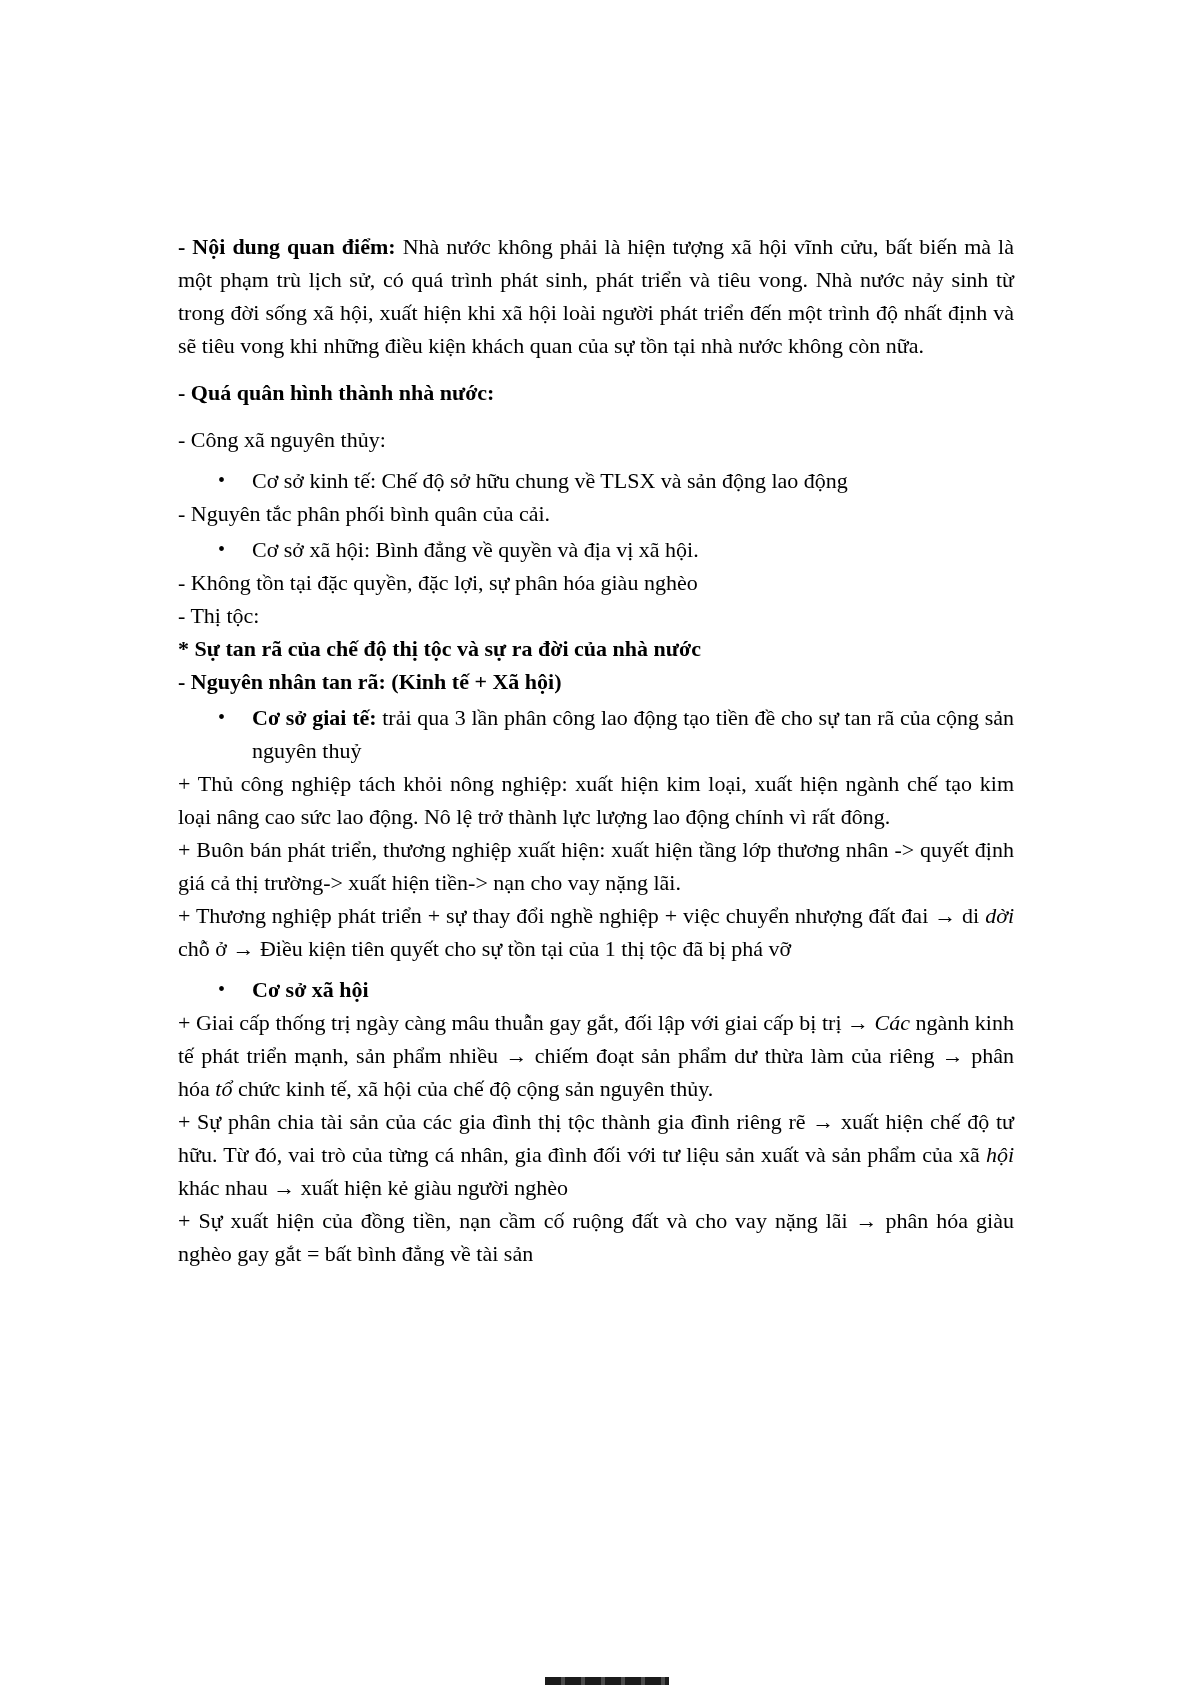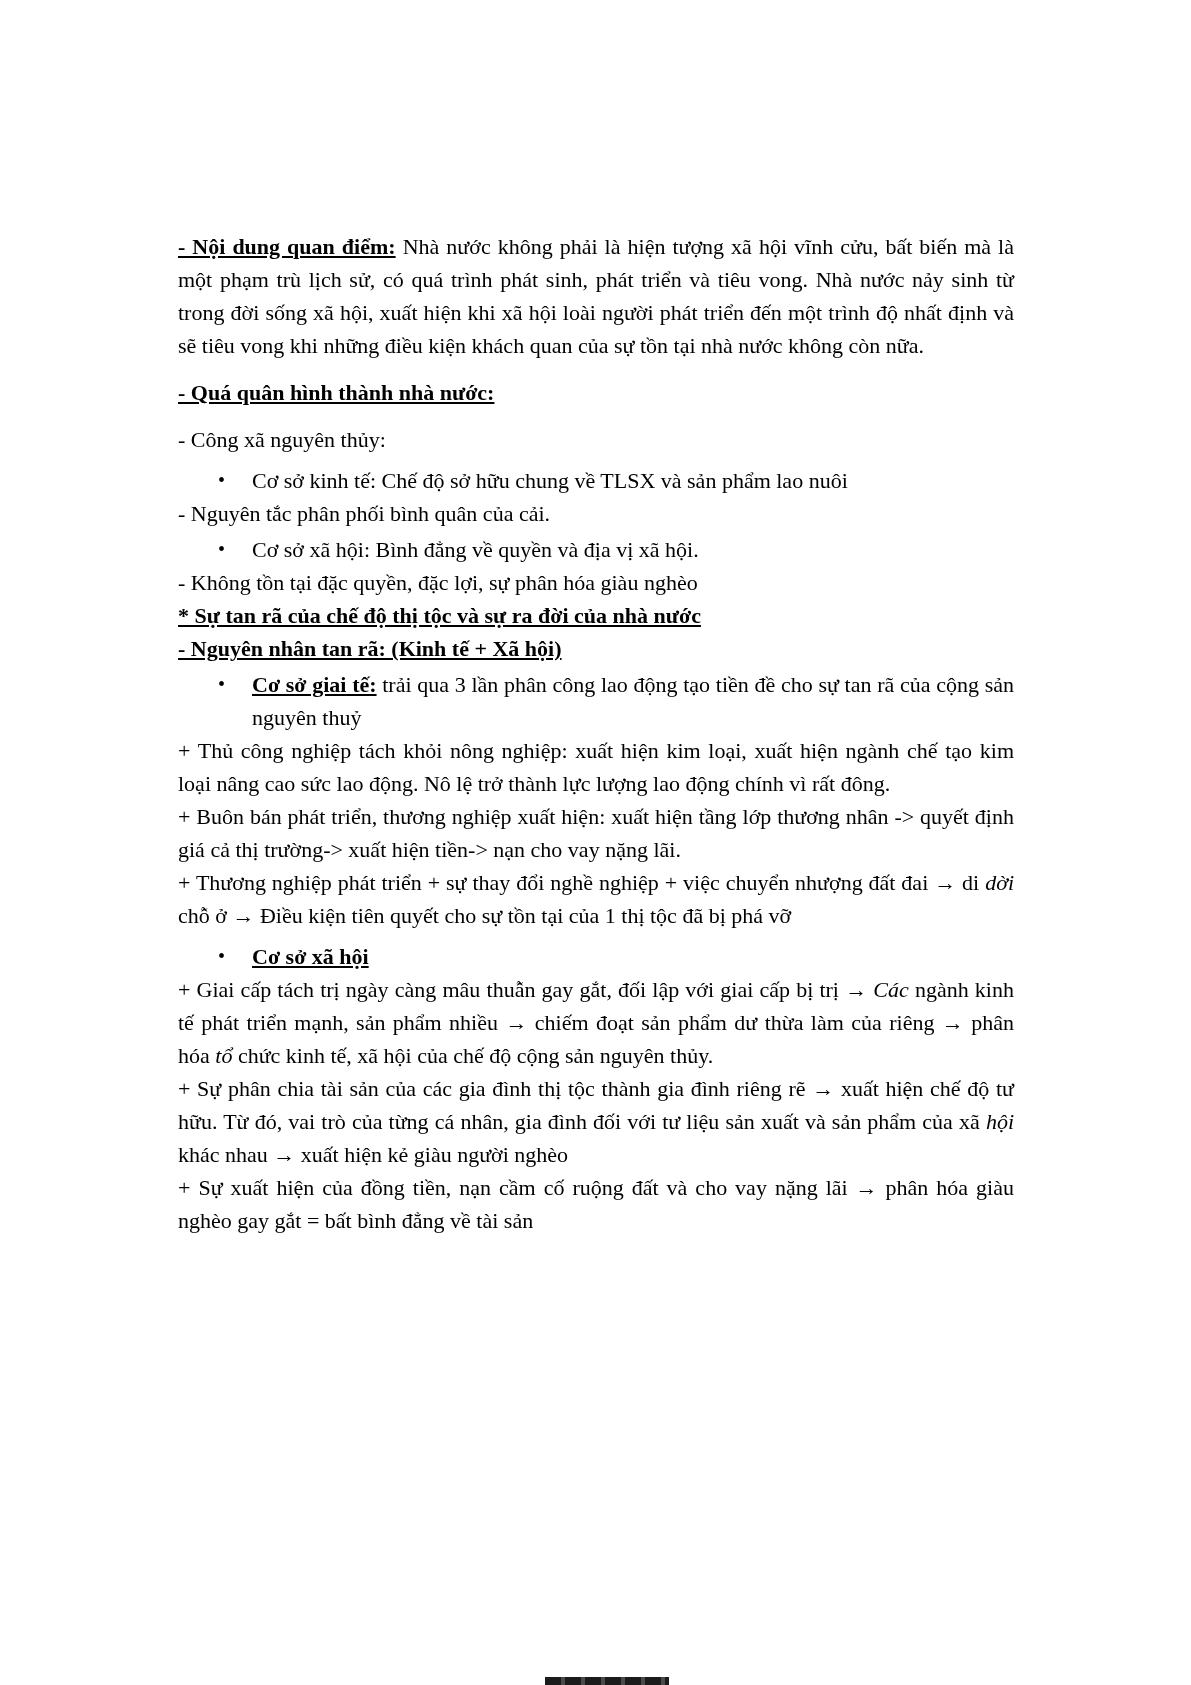--- a/index.html
+++ b/index.html
@@ -20,21 +20,21 @@
       top: 230px;
       left: 178px;
       width: 836px;
       font-size: 22px;
       line-height: 33px;
     }
     p {
       margin: 0;
       text-align: justify;
     }
-    .bold { font-weight: bold; text-decoration: underline; }
+    .bold { font-weight: bold; }
     .italic { font-style: italic; }
     .bolditalic { font-weight: bold; font-style: italic; }
     .left { text-align: left; }
     .mt-xs { margin-top: 3px; }
     .mt-sm { margin-top: 8px; }
     .mt-md { margin-top: 14px; }
     .mt-lg { margin-top: 22px; }
     .bullet-item {
       display: flex;
       padding-left: 40px;
@@ -65,32 +65,33 @@
 
   <p><span class="bold">- Nội dung quan điểm:</span><span> Nhà nước không phải là hiện tượng xã hội vĩnh cửu, bất biến mà là một phạm trù lịch sử, có quá trình phát sinh, phát triển và tiêu vong. Nhà nước nảy sinh từ trong đời sống xã hội, xuất hiện khi xã hội loài người phát triển đến một trình độ nhất định và sẽ tiêu vong khi những điều kiện khách quan của sự tồn tại nhà nước không còn nữa.</span></p>
 
   <p class="bold left mt-md">- Quá quân hình thành nhà nước:</p>
 
 
   <p class="left mt-md">- Công xã nguyên thủy:</p>
 
   <div class="bullet-item mt-sm">
     <span class="bullet-marker">•</span>
-    <span class="bullet-text">Cơ sở kinh tế: Chế độ sở hữu chung về TLSX và sản phẩm lao nuôi</span>
+    <span class="bullet-text">Cơ sở kinh tế: Chế độ sở hữu chung về TLSX và sản động lao động</span>
   </div>
 
   <p class="left">- Nguyên tắc phân phối bình quân của cải.</p>
 
   <div class="bullet-item mt-xs">
     <span class="bullet-marker">•</span>
     <span class="bullet-text">Cơ sở xã hội: Bình đẳng về quyền và địa vị xã hội.</span>
   </div>
 
   <p class="left">- Không tồn tại đặc quyền, đặc lợi, sự phân hóa giàu nghèo</p>
 
+  <p class="left">- Thị tộc:</p>
 
   <p class="bold left">* Sự tan rã của chế độ thị tộc và sự ra đời của nhà nước</p>
 
   <p class="bold left">- Nguyên nhân tan rã: (Kinh tế + Xã hội)</p>
 
   <div class="bullet-item mt-xs">
     <span class="bullet-marker">•</span>
     <span class="bullet-text left"><span class="bold">Cơ sở giai tế:</span><span> trải qua 3 lần phân công lao động tạo tiền đề cho sự tan rã của cộng sản nguyên thuỷ</span></span>
   </div>
 
@@ -99,21 +100,21 @@
 
   <p>+ Buôn bán phát triển, thương nghiệp xuất hiện: xuất hiện tầng lớp thương nhân -&gt; quyết định giá cả thị trường-&gt; xuất hiện tiền-&gt; nạn cho vay nặng lãi.</p>
 
   <p><span>+ Thương nghiệp phát triển + sự thay đổi nghề nghiệp + việc chuyển nhượng đất đai → di </span><span class="italic">dời</span><span> chỗ ở → Điều kiện tiên quyết cho sự tồn tại của 1 thị tộc đã bị phá vỡ</span></p>
 
   <div class="bullet-item mt-sm">
     <span class="bullet-marker">•</span>
     <span class="bullet-text bold left">Cơ sở xã hội</span>
   </div>
 
-  <p><span>+ Giai cấp tách trị ngày càng mâu thuẫn gay gắt, đối lập với giai cấp bị trị → </span><span class="italic">Các</span><span> ngành kinh tế phát triển mạnh, sản phẩm nhiều → chiếm đoạt sản phẩm dư thừa làm của riêng → phân hóa </span><span class="italic">tổ</span><span> chức kinh tế, xã hội của chế độ cộng sản nguyên thủy.</span></p>
+  <p><span>+ Giai cấp thống trị ngày càng mâu thuẫn gay gắt, đối lập với giai cấp bị trị → </span><span class="italic">Các</span><span> ngành kinh tế phát triển mạnh, sản phẩm nhiều → chiếm đoạt sản phẩm dư thừa làm của riêng → phân hóa </span><span class="italic">tổ</span><span> chức kinh tế, xã hội của chế độ cộng sản nguyên thủy.</span></p>
 
   <p><span>+ Sự phân chia tài sản của các gia đình thị tộc thành gia đình riêng rẽ → xuất hiện chế độ tư hữu. Từ đó, vai trò của từng cá nhân, gia đình đối với tư liệu sản xuất và sản phẩm của xã </span><span class="italic">hội</span><span> khác nhau → xuất hiện kẻ giàu người nghèo</span></p>
 
   <p>+ Sự xuất hiện của đồng tiền, nạn cầm cố ruộng đất và cho vay nặng lãi → phân hóa giàu nghèo gay gắt = bất bình đẳng về tài sản</p>
 
 </div>
 
 <div class="bottom-artifact"></div>
 
 </body></html>

